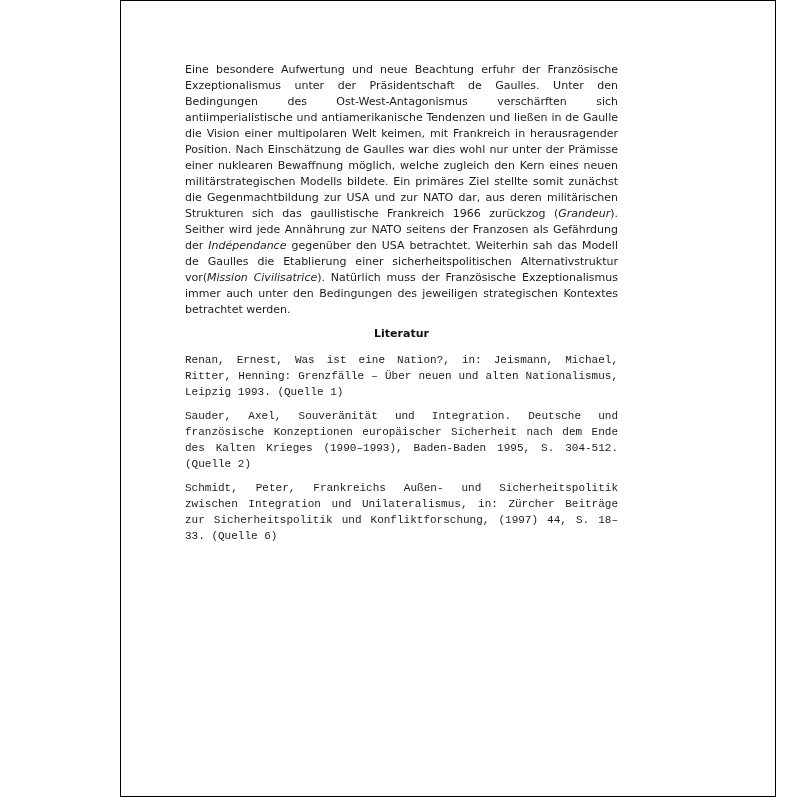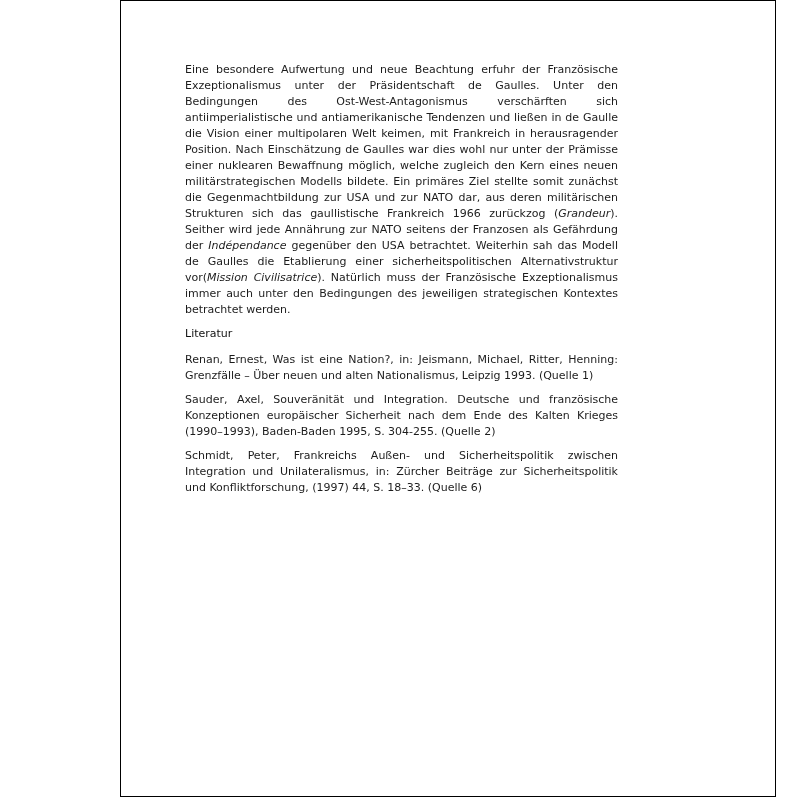--- a/index.html
+++ b/index.html
@@ -40,42 +40,43 @@
   .body-paragraph {
     margin: 0;
   }
   .body-paragraph em,
   .entry em {
     font-style: italic;
   }
   .lit-heading {
     font-size: 11px;
     line-height: 16px;
-    font-weight: normal;
-    text-align: left;
+    font-weight: bold;
+    text-align: center;
     margin: 8px 0 10px 0;
     color: #111111;
   }
   .entry {
     margin: 0 0 8px 0;
     text-align: justify;
+    font-family: Liberation Mono, monospace;
   }
 </style>
 </head>
 <body>
 
 <div class="canvas">
   <div class="page">
     <div class="textblock">
 
       <p class="body-paragraph"><span>Eine besondere Aufwertung und neue Beachtung erfuhr der Französische Exzeptionalismus unter der Präsidentschaft de Gaulles. Unter den Bedingungen des Ost-West-Antagonismus verschärften sich antiimperialistische und antiamerikanische Tendenzen und ließen in de Gaulle die Vision einer multipolaren Welt keimen, mit Frankreich in herausragender Position. Nach Einschätzung de Gaulles war dies wohl nur unter der Prämisse einer nuklearen Bewaffnung möglich, welche zugleich den Kern eines neuen militärstrategischen Modells bildete. Ein primäres Ziel stellte somit zunächst die Gegenmachtbildung zur USA und zur NATO dar, aus deren militärischen Strukturen sich das gaullistische Frankreich 1966 zurückzog (</span><em>Grandeur</em><span>). Seither wird jede Annährung zur NATO seitens der Franzosen als Gefährdung der </span><em>Indépendance</em><span> gegenüber den USA betrachtet. Weiterhin sah das Modell de Gaulles die Etablierung einer sicherheitspolitischen Alternativstruktur vor(</span><em>Mission Civilisatrice</em><span>). Natürlich muss der Französische Exzeptionalismus immer auch unter den Bedingungen des jeweiligen strategischen Kontextes betrachtet werden.</span></p>
 
       <h2 class="lit-heading">Literatur</h2>
 
       <div>
         <p class="entry">Renan, Ernest, Was ist eine Nation?, in: Jeismann, Michael, Ritter, Henning: Grenzfälle – Über neuen und alten Nationalismus, Leipzig 1993. (Quelle 1)</p>
-        <p class="entry">Sauder, Axel, Souveränität und Integration. Deutsche und französische Konzeptionen europäischer Sicherheit nach dem Ende des Kalten Krieges (1990–1993), Baden-Baden 1995, S. 304-255. (Quelle 2)</p>
+        <p class="entry">Sauder, Axel, Souveränität und Integration. Deutsche und französische Konzeptionen europäischer Sicherheit nach dem Ende des Kalten Krieges (1990–1993), Baden-Baden 1995, S. 304-512. (Quelle 2)</p>
         <p class="entry">Schmidt, Peter, Frankreichs Außen- und Sicherheitspolitik zwischen Integration und Unilateralismus, in: Zürcher Beiträge zur Sicherheitspolitik und Konfliktforschung, (1997) 44, S. 18–33. (Quelle 6)</p>
       </div>
 
     </div>
   </div>
 </div>
 
 </body></html>

